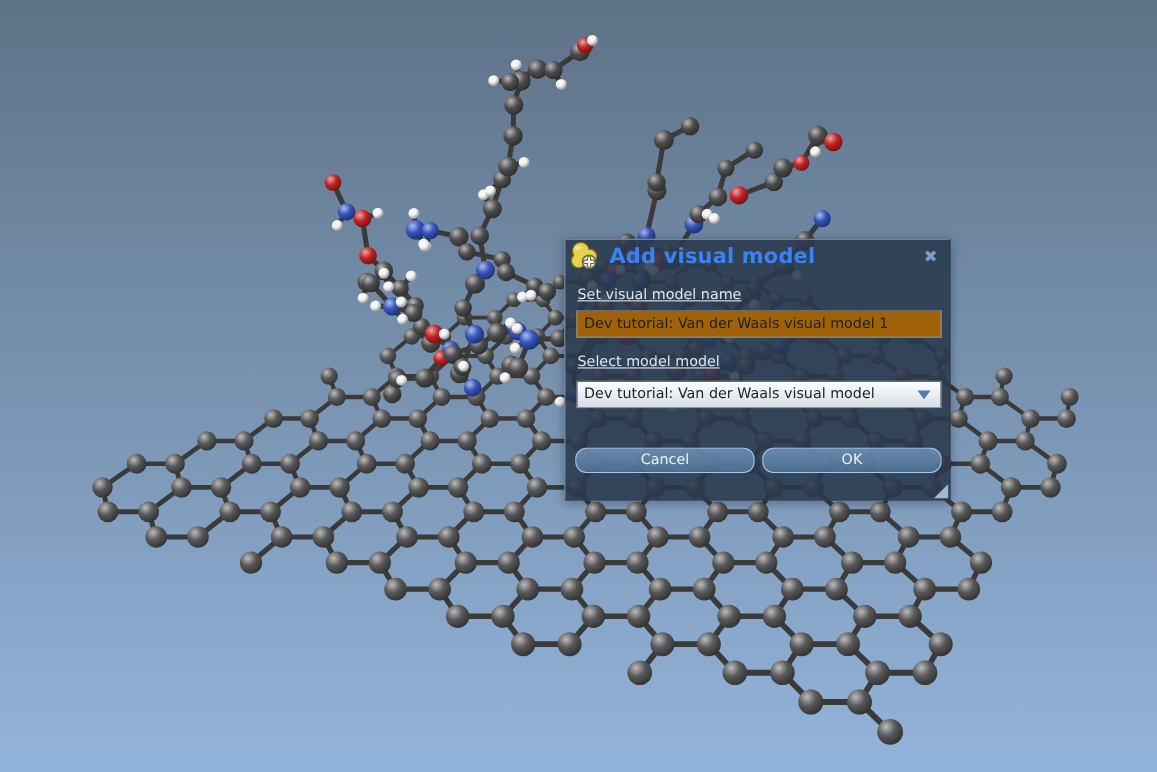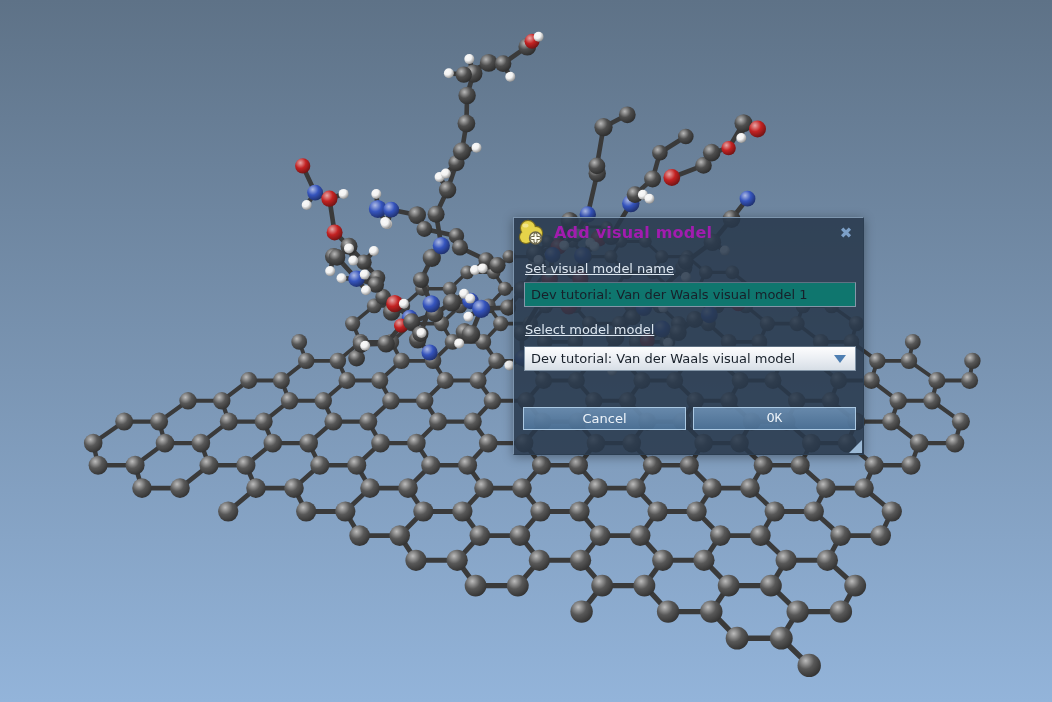--- a/index.html
+++ b/index.html
@@ -8,46 +8,46 @@
   .viewport svg{position:absolute;left:0;top:0;}
 
   
   .dialog{position:absolute;left:513px;top:217px;width:351px;height:238px;
     box-sizing:border-box;background:rgba(40,56,76,0.87);
     border:1px solid;border-color:#7d95ae #2c3e52 #2c3e52 #7d95ae;
     box-shadow:0 2px 10px rgba(0,0,0,0.35);color:#dde6f0;font-size:13px;}
   .titlebar{position:absolute;left:0;top:0;right:0;height:30px;cursor:default;}
   .dlg-icon{position:absolute;left:3px;top:1px;width:27px;height:27px;}
   .dlg-title{position:absolute;left:40px;top:0;line-height:30px;
-    font-weight:bold;font-size:16px;color:#a21caf;letter-spacing:0.2px;}
+    font-weight:bold;font-size:19px;color:#3b82f6;letter-spacing:0.2px;}
   .dlg-close{position:absolute;right:8px;top:3px;width:18px;height:22px;
     color:#7da0c8;font-size:15px;font-weight:bold;text-align:center;
     line-height:24px;cursor:pointer;}
   .fld-label{position:absolute;left:11px;color:#dce6f0;text-decoration:underline;}
   .lbl-name{top:43px;}
   .lbl-model{top:104px;}
   .txt-input{position:absolute;left:10px;top:64px;width:332px;height:25px;
-    box-sizing:border-box;background:#0f766e;border:1px solid #8496a8;
+    box-sizing:border-box;background:#a16207;border:1px solid #8496a8;
     border-top-color:#5f7183;font-family:inherit;font-size:13px;color:#18202a;
     padding:0 6px;outline:none;}
   .combo{position:absolute;left:10px;top:128px;width:332px;height:25px;
     box-sizing:border-box;background:linear-gradient(180deg,#fdfdfe 0%,#e9edf2 55%,#d7dee6 100%);
     border:1px solid #8496a8;border-top-color:#5f7183;color:#18202a;
     cursor:pointer;}
   .combo-text{position:absolute;left:6px;top:0;line-height:23px;font-size:13px;
     white-space:nowrap;}
   .combo-arrow{position:absolute;right:9px;top:8px;width:0;height:0;
     border-left:6px solid transparent;border-right:6px solid transparent;
     border-top:8px solid #4d7eb2;}
   .btn{position:absolute;top:189px;height:23px;box-sizing:border-box;
     background:linear-gradient(180deg,rgba(125,165,205,0.70),rgba(86,130,173,0.70));
-    border:1px solid #aac8e2;border-radius:0;color:#eef4fa;font-size:13px;
+    border:1px solid #aac8e2;border-radius:10px;color:#eef4fa;font-size:13px;
     font-family:inherit;text-align:center;line-height:20px;cursor:pointer;}
   .btn-cancel{left:9px;width:163px;}
-  .btn-ok{left:179px;width:163px;font-family:Liberation Mono, monospace;}
+  .btn-ok{left:179px;width:163px;}
   .grip{position:absolute;right:1px;bottom:1px;width:0;height:0;
     border-left:13px solid transparent;border-bottom:13px solid #9cbad7;
     cursor:nwse-resize;}
 </style>
 </head>
 <body>
 
 <div class="viewport" style="background: linear-gradient(rgb(94, 114, 135) 0%, rgb(147, 180, 218) 100%);">
   <svg id="scene-svg" width="1052" height="702" viewBox="0 0 1052 702">
       <defs>

